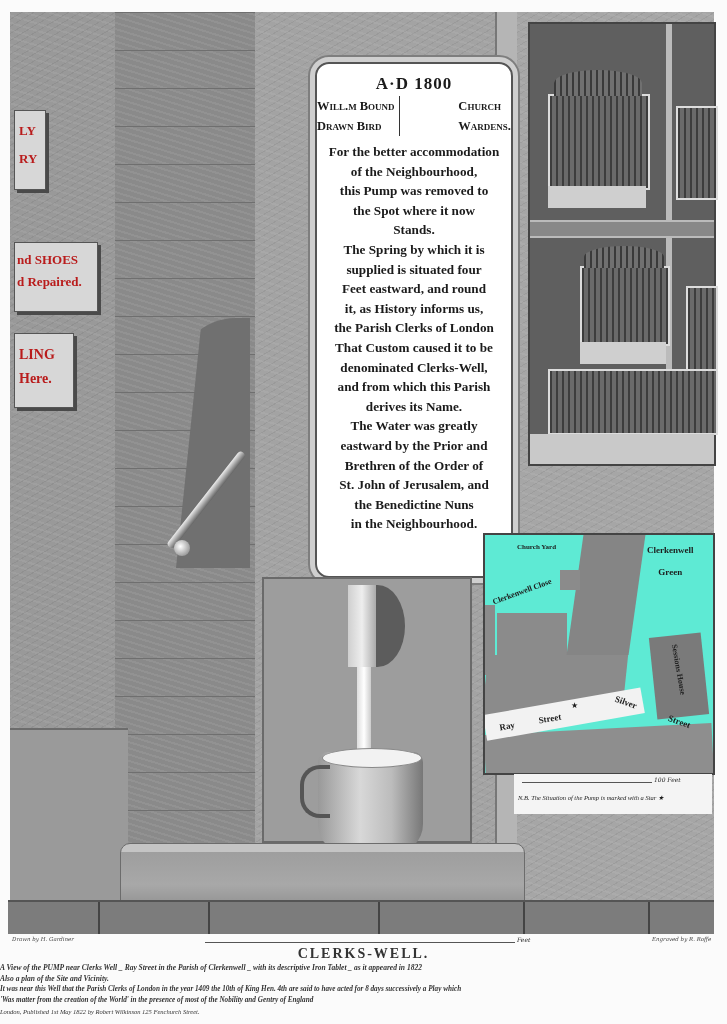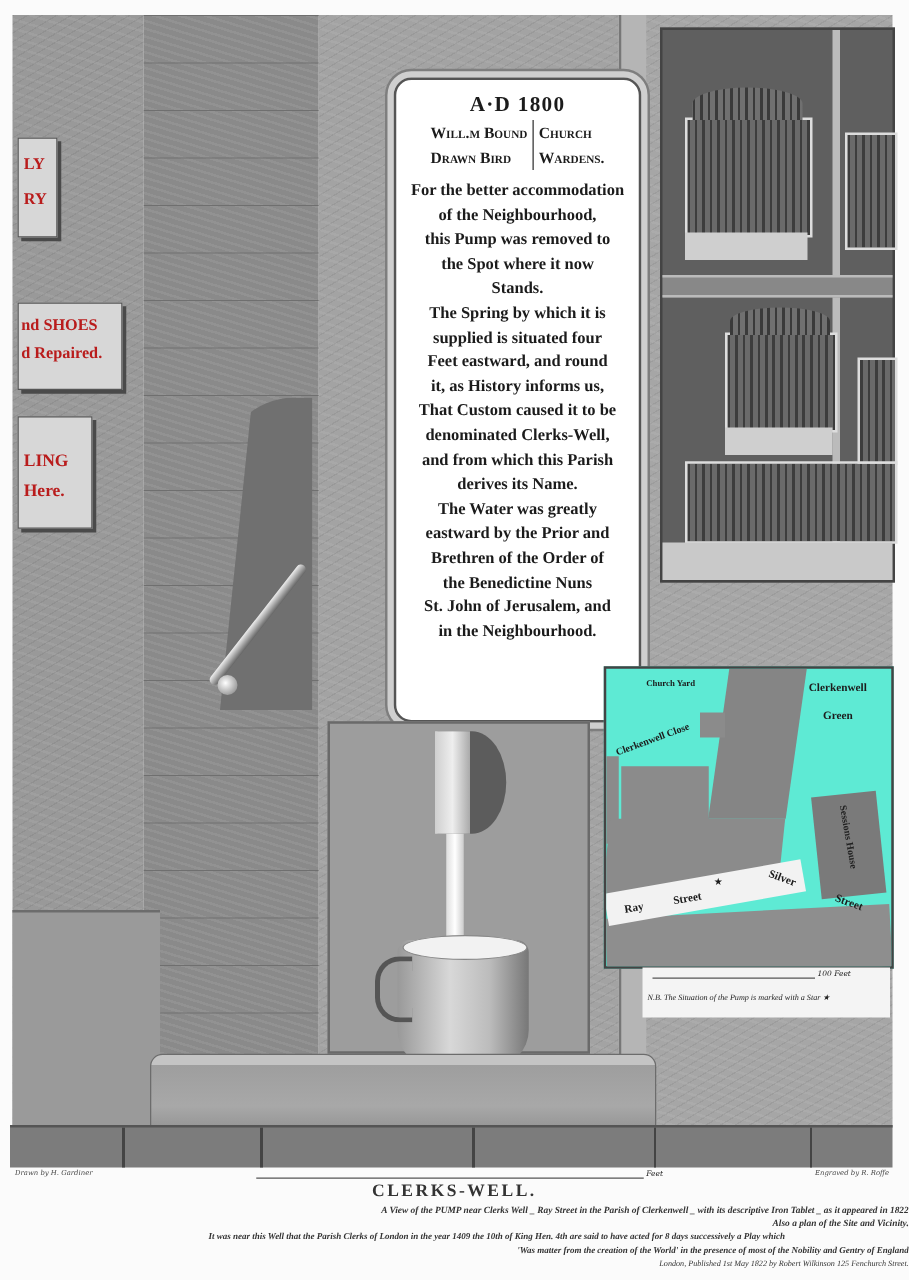--- a/index.html
+++ b/index.html
@@ -13,79 +13,80 @@
     repeating-linear-gradient(17deg,rgba(255,255,255,.07) 0 2px,transparent 2px 6px);
     background-size:100% 38px,auto;}
   .sign{background:#d7d7d7;border:1px solid #555;box-shadow:3px 3px 0 #4a4a4a;font-family:Liberation Serif, serif;font-weight:bold;color:#b91c1c;margin-top:28px;}
   .tablet{background:#fff;border:2px solid #555;border-radius:14px;outline:5px solid #cfcfcf;box-shadow:0 0 0 7px #7e7e7e;text-align:center;font-family:"Liberation Serif",serif;color:#1b1b1b;margin-left:45px;}
   .tablet .hdr{font-weight:bold;font-variant:small-caps;letter-spacing:1px;}
   .tablet p{margin:0;font-weight:bold;font-size:13.2px;line-height:19.6px;}
   .cage-window{background:#5f5f5f;border:2px solid #444;}
   .cage{border:2px solid #ddd;background:repeating-linear-gradient(90deg,#3d3d3d 0 2px,#6a6a6a 2px 6px);}
   .map{background:#5eead4;border:2px solid #444;}
   .blk{background:#8b8b8b;}
-  .caption{text-align:right;font-family:"Liberation Serif",serif;font-style:italic;font-weight:bold;font-size:9px;color:#333;white-space:nowrap;}
+  .caption{text-align:left;font-family:"Liberation Serif",serif;font-style:italic;font-weight:bold;font-size:9px;color:#333;white-space:nowrap;}
 </style>
 </head>
 <body>
 
 <div class="abs stone" style="left:10px;top:12px;width:105px;height:890px;background-color:#999;"></div>
 <div class="abs brick" style="left:115px;top:12px;width:140px;height:890px;"></div>
 <div class="abs stone" style="left:255px;top:12px;width:240px;height:890px;background-color:#a3a3a3;"></div>
 <div class="abs" style="left:495px;top:12px;width:22px;height:890px;background:#b5b5b5;border-left:2px solid #777;border-right:2px solid #777;"></div>
 <div class="abs stone" style="left:517px;top:12px;width:197px;height:890px;background-color:#a6a6a6;"></div>
 <div class="abs" style="left:10px;top:728px;width:118px;height:170px;background:#9a9a9a;border-top:2px solid #6c6c6c;"></div>
 
 <div class="abs sign" style="left:14px;top:82px;width:26px;height:72px;padding:6px 0 0 4px;font-size:13px;line-height:28px;">
   <div>LY</div>
   <div>RY</div>
 </div>
 <div class="abs sign" style="left:14px;top:214px;width:80px;height:62px;padding:6px 0 0 2px;font-size:13px;line-height:22px;">
   <div>nd SHOES</div>
   <div>d Repaired.</div>
 </div>
-<div class="abs sign" style="left:14px;top:305px;width:54px;height:64px;padding:24px 0 0 4px;font-size:14px;line-height:24px;">
+<div class="abs sign" style="left:14px;top:305px;width:54px;height:64px;padding:9px 0 0 4px;font-size:14px;line-height:24px;">
   <div>LING</div>
   <div>Here.</div>
 </div>
 
 <div class="abs" style="left:176px;top:318px;width:74px;height:250px;background:#707070;border-radius:60px 0 0 0;clip-path:polygon(35% 0,100% 0,100% 100%,0 100%);"></div>
 <div class="abs" style="left:198px;top:450px;width:8px;height:120px;background:linear-gradient(90deg,#eee,#666);transform:rotate(38deg);transform-origin:top left;left:240px;border-radius:4px;"></div>
 <div class="abs" style="left:174px;top:540px;width:16px;height:16px;border-radius:50%;background:radial-gradient(circle at 40% 40%,#fff,#777);"></div>
 
 <div class="abs tablet" style="left:270px;top:62px;width:194px;height:504px;padding-top:8px;">
   <div class="hdr" style="font-size:17px;line-height:24px;">A·D 1800</div>
-  <div style="display:flex;justify-content:center;font-weight:bold;font-variant:small-caps;font-size:12.5px;line-height:20px;margin-bottom:6px;">
+  <div style="display:flex;justify-content:space-between;font-weight:bold;font-variant:small-caps;font-size:12.5px;line-height:20px;margin-bottom:6px;">
     <div style="text-align:left;padding-right:4px;border-right:1px solid #333;">
       <div>Will.m Bound</div>
       <div>Drawn Bird</div>
     </div>
     <div style="text-align:left;padding-left:4px;">
       <div>Church</div>
       <div>Wardens.</div>
     </div>
   </div>
   <p>For the better accommodation</p>
   <p>of the Neighbourhood,</p>
   <p>this Pump was removed to</p>
   <p>the Spot where it now</p>
   <p>Stands.</p>
   <p>The Spring by which it is</p>
   <p>supplied is situated four</p>
   <p>Feet eastward, and round</p>
   <p>it, as History informs us,</p>
+  <p>the Parish Clerks of London</p>
   <p>That Custom caused it to be</p>
   <p>denominated Clerks-Well,</p>
   <p>and from which this Parish</p>
   <p>derives its Name.</p>
   <p>The Water was greatly</p>
   <p>eastward by the Prior and</p>
   <p>Brethren of the Order of</p>
+  <p>St. John of Jerusalem, and</p>
   <p>the Benedictine Nuns</p>
-  <p>St. John of Jerusalem, and</p>
   <p>in the Neighbourhood.</p>
 </div>
 
 <div class="abs" style="left:262px;top:577px;width:206px;height:262px;background:#9d9d9d;border:2px solid #6a6a6a;"></div>
 <div class="abs" style="left:350px;top:585px;width:55px;height:82px;background:#5c5c5c;border-radius:0 50% 50% 0;"></div>
 <div class="abs" style="left:348px;top:585px;width:28px;height:82px;background:linear-gradient(90deg,#cfcfcf,#eee,#aaa);"></div>
 <div class="abs" style="left:357px;top:667px;width:14px;height:100px;background:linear-gradient(90deg,#ddd,#fff,#ccc);"></div>
 <div class="abs" style="left:318px;top:752px;width:105px;height:102px;background:linear-gradient(90deg,#999,#d8d8d8 40%,#bcbcbc 70%,#777);border-radius:10px 10px 30px 30px;"></div>
 <div class="abs" style="left:322px;top:748px;width:98px;height:18px;border-radius:50%;background:#f2f2f2;border:1px solid #888;"></div>
 <div class="abs" style="left:300px;top:765px;width:26px;height:45px;border:4px solid #555;border-right:none;border-radius:20px 0 0 20px;"></div>

